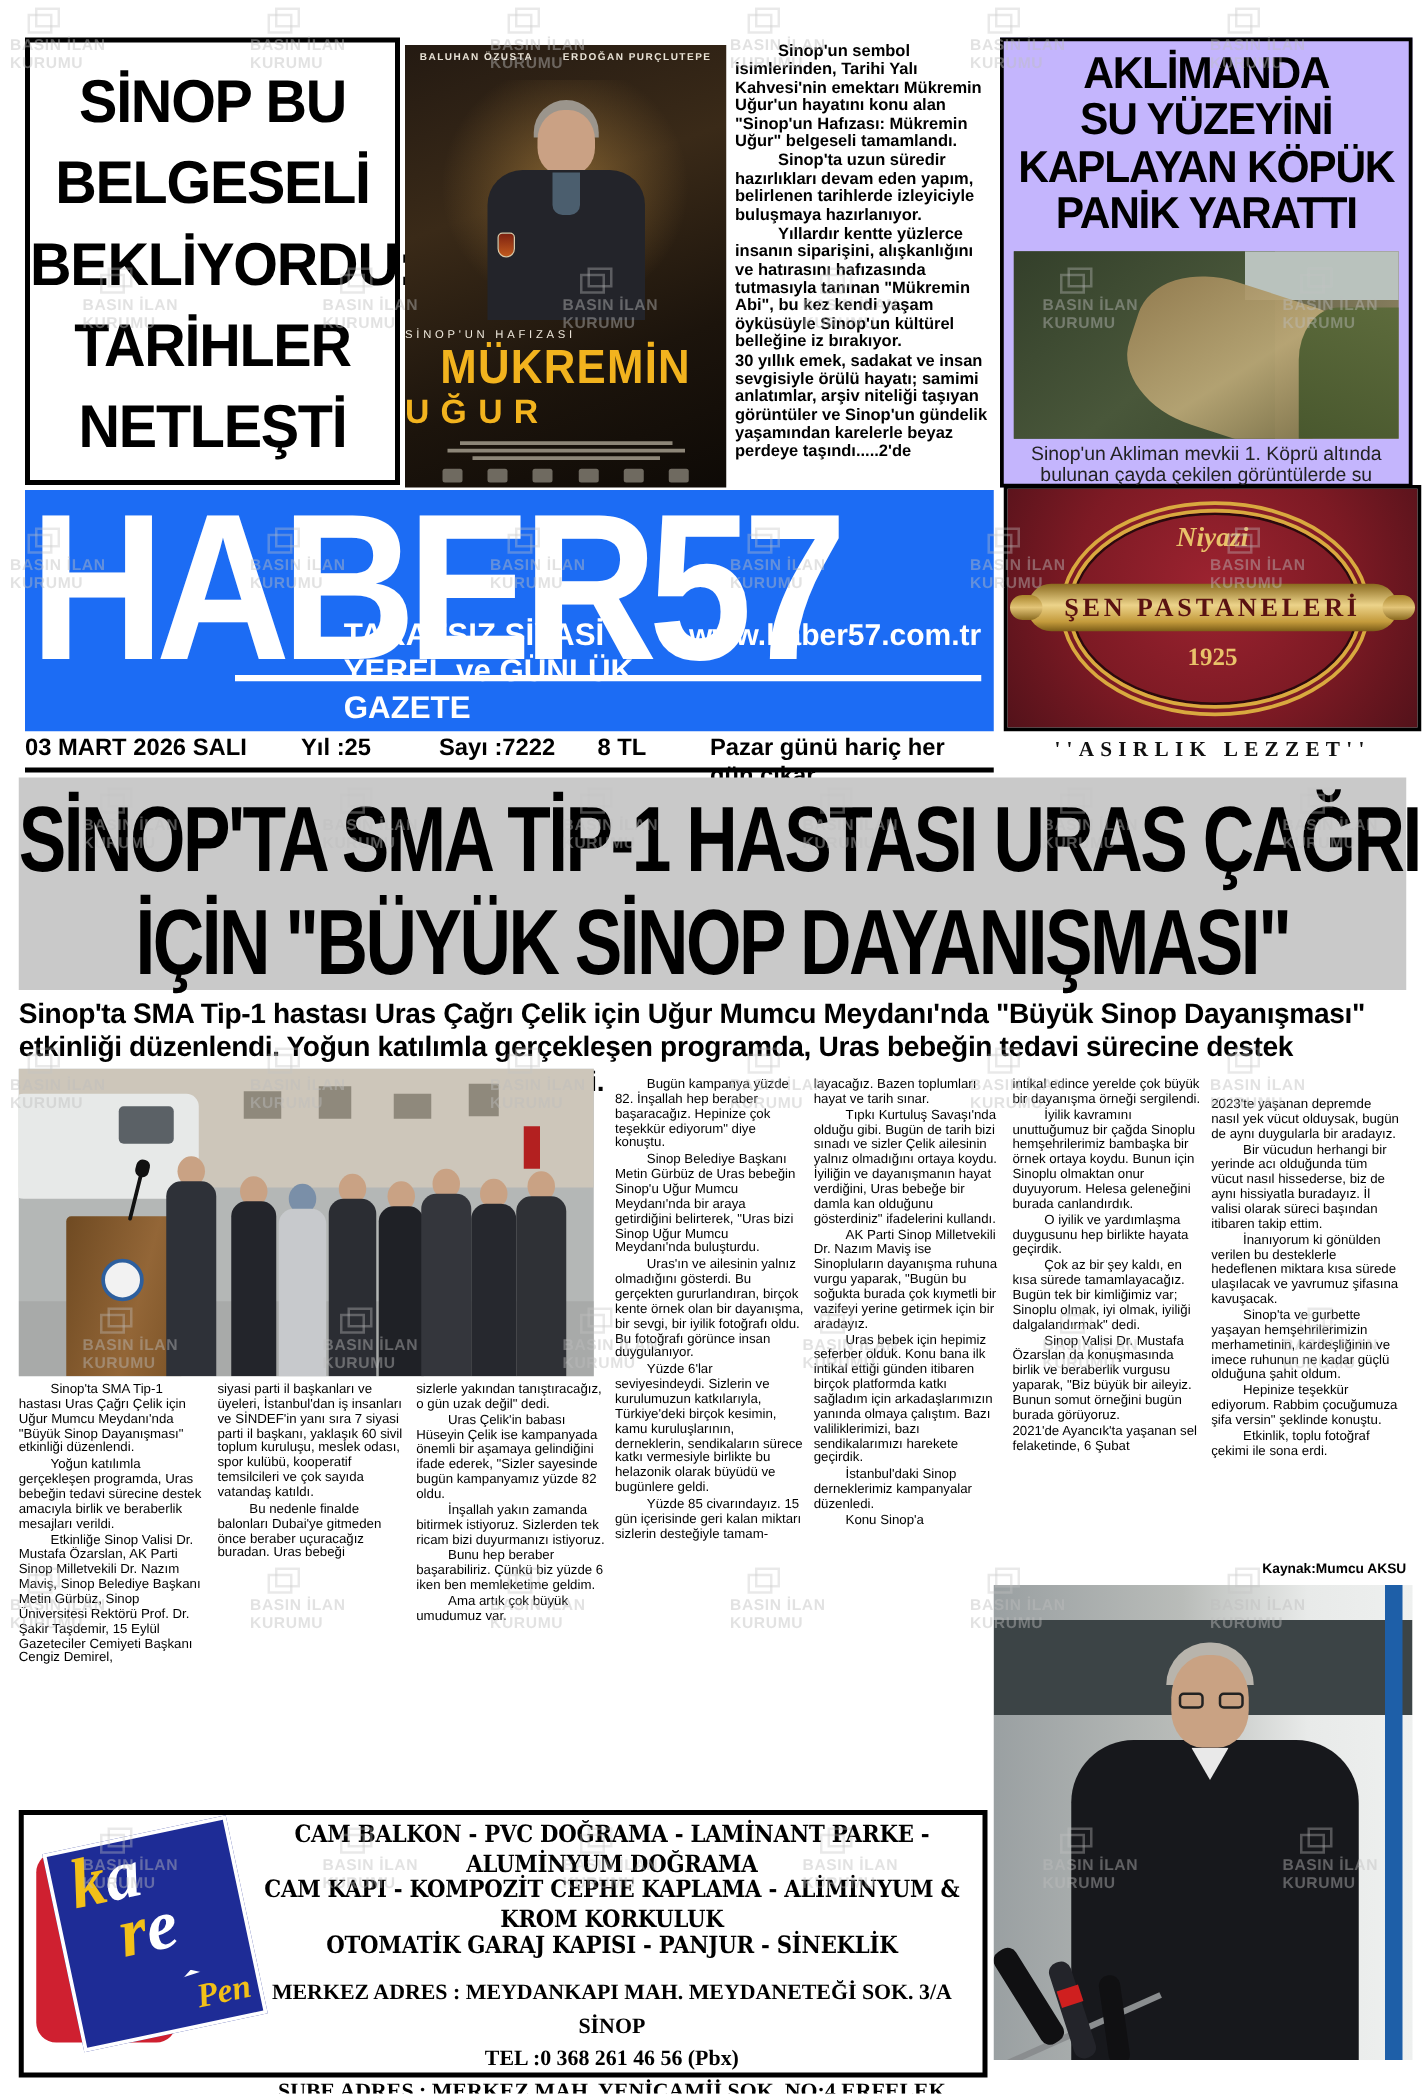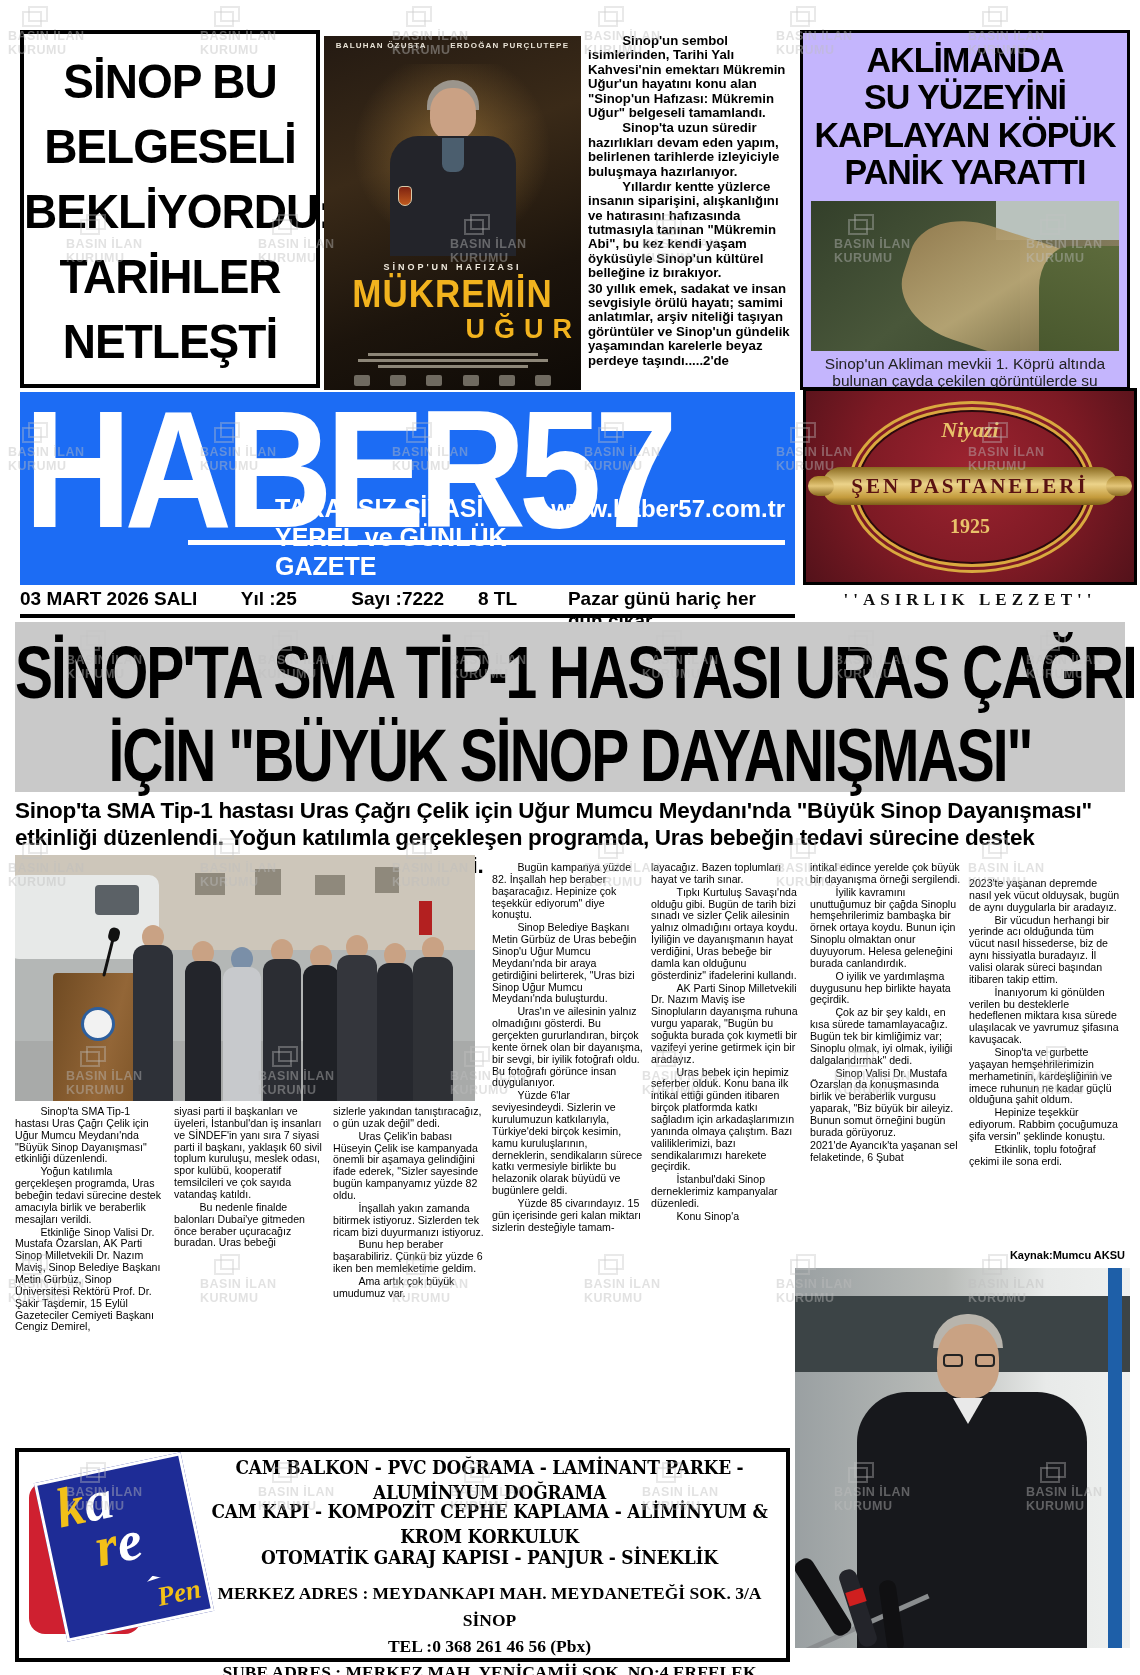--- a/index.html
+++ b/index.html
@@ -22,23 +22,23 @@
 
   .poster { position:absolute; left:324px; top:36px; width:257px; height:354px; background:linear-gradient(160deg,#241a12 0%,#3a2a18 35%,#1c140c 70%,#0e0a06 100%); z-index:2; overflow:hidden; }
   .poster-credits { display:flex; justify-content:space-around; padding-top:5px; }
   .poster-credits span { color:#e8e2d6; font-size:8px; letter-spacing:1.2px; font-weight:bold; }
   .pm-glow { position:absolute; left:18px; top:28px; width:220px; height:190px; background:radial-gradient(circle at 50% 45%, rgba(186,139,66,.55), rgba(60,40,18,0) 65%); }
   .pm-hair { position:absolute; left:103px; top:44px; width:52px; height:30px; background:#9b958c; border-radius:26px 26px 0 0; }
   .pm-head { position:absolute; left:106px; top:52px; width:46px; height:52px; background:#caa184; border-radius:46% 46% 42% 42%; }
   .pm-body { position:absolute; left:66px; top:100px; width:126px; height:120px; background:#23242a; border-radius:28px 28px 0 0; }
   .pm-shirt { position:absolute; left:118px; top:102px; width:22px; height:34px; background:#4b5e6e; border-radius:0 0 8px 8px; }
   .pm-tea { position:absolute; left:74px; top:150px; width:14px; height:20px; background:linear-gradient(#7e2210,#c05a1e); border-radius:4px 4px 7px 7px; border:1px solid #d9c9a8; }
-  .poster-series { position:absolute; left:0; right:0; top:226px; text-align:center; color:#efe9dd; font-size:9px; letter-spacing:3px; font-weight:bold; }
+  .poster-series { position:absolute; left:0; right:0; top:226px; text-align:left; color:#efe9dd; font-size:9px; letter-spacing:3px; font-weight:normal; }
   .poster-title1 { position:absolute; left:0; right:0; top:238px; text-align:center; color:#f2b31e; font-size:35px; font-weight:bold; letter-spacing:1px; transform:scaleY(1.1); }
-  .poster-title2 { position:absolute; left:0; right:0; top:278px; text-align:right; color:#f2b31e; font-size:27px; font-weight:bold; letter-spacing:9px; }
+  .poster-title2 { position:absolute; left:0; right:0; top:278px; text-align:left; color:#f2b31e; font-size:27px; font-weight:bold; letter-spacing:9px; }
   .poster-lines { position:absolute; left:0; right:0; top:314px; }
   .poster-lines div { height:3px; background:#8d8678; margin:3px auto; }
   .pl1{width:170px;} .pl2{width:190px;} .pl3{width:150px;}
   .poster-logos { position:absolute; left:0; right:0; bottom:4px; display:flex; justify-content:space-evenly; padding:0 10px; }
   .poster-logos i { display:block; width:16px; height:11px; background:#6f6a60; border-radius:2px; }
 
   .doc-col { position:absolute; left:588px; top:34px; width:207px; height:356px; z-index:2; overflow:hidden; }
   .doc-col .para { font-size:13.2px; line-height:1.09; font-weight:bold; color:#000; text-indent:2.6em; margin-bottom:1px; }
   .doc-col .para.cont { text-indent:0; }
 

